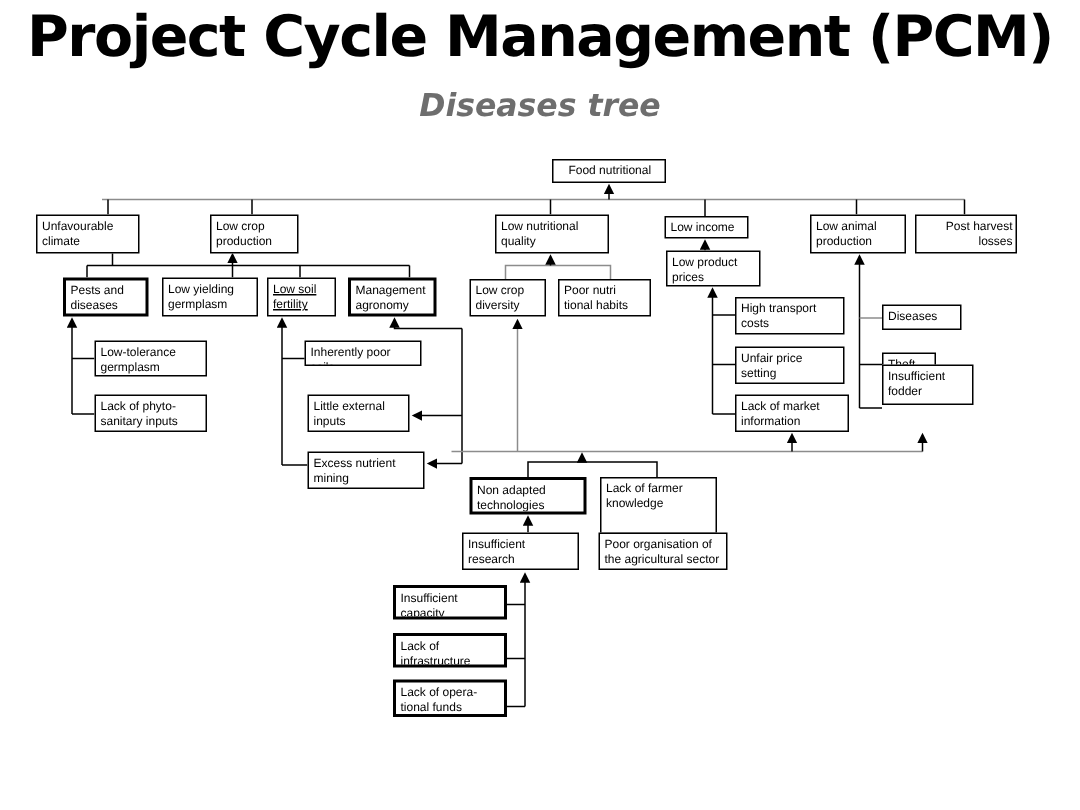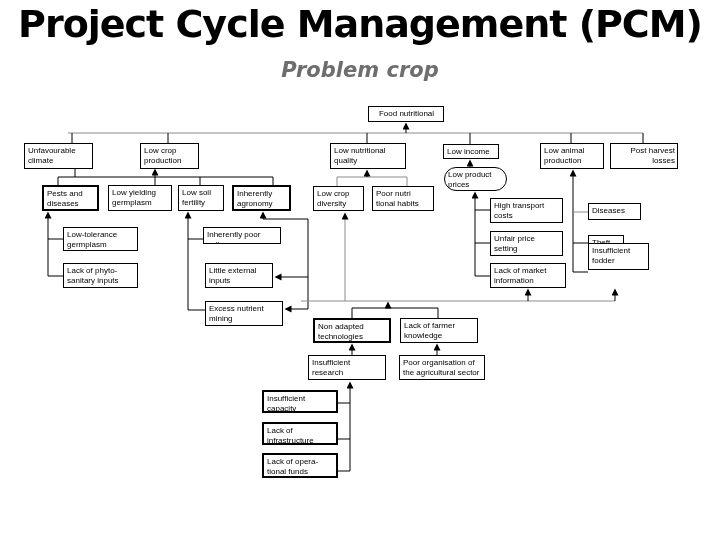--- a/index.html
+++ b/index.html
@@ -16,21 +16,21 @@
         color:#000;font-size:8px;line-height:1.25;padding:2px 2px 1px 3px;
         overflow:hidden;}
   .node.thick{border-width:2px;}
   .node.center{text-align:center;}
 </style>
 </head>
 <body>
 
 <div class="slide">
   <div class="title">Project Cycle Management (PCM)</div>
-  <div class="subtitle">Problem crop</div>
+  <div class="subtitle">Diseases tree</div>
   <svg id="edges" width="720" height="540">
     <defs>
       <marker id="arrow" markerWidth="8" markerHeight="8" refX="5.5" refY="3.5" orient="auto" markerUnits="userSpaceOnUse">
         <path d="M0,0 L7,3.5 L0,7 Z" fill="#000"></path>
       </marker>
     </defs>
     <g id="edge-group">
         <polyline points="68,133 643,133" fill="none" stroke="#8c8c8c" stroke-width="1"></polyline>
         <polyline points="72,133 72,143" fill="none" stroke="#000000" stroke-width="1"></polyline>
         <polyline points="168,133 168,143" fill="none" stroke="#000000" stroke-width="1"></polyline>
@@ -84,37 +84,37 @@
   <div id="nodes">
       <div class="node center" style="left: 368px; top: 106px; width: 76px; height: 16px;">Food nutritional</div>
       <div class="node" style="left: 24px; top: 143px; width: 69px; height: 26px;">Unfavourable climate</div>
       <div class="node" style="left: 140px; top: 143px; width: 59px; height: 26px;">Low crop production</div>
       <div class="node" style="left: 330px; top: 143px; width: 76px; height: 26px;">Low nutritional quality</div>
       <div class="node" style="left: 443px; top: 144px; width: 56px; height: 15px;">Low income</div>
       <div class="node" style="left: 540px; top: 143px; width: 64px; height: 26px;">Low animal production</div>
       <div class="node" style="left: 610px; top: 143px; width: 68px; height: 26px; text-align: right;">Post harvest losses</div>
       <div class="node thick" style="left: 42px; top: 185px; width: 57px; height: 26px;">Pests and diseases</div>
       <div class="node" style="left: 108px; top: 185px; width: 64px; height: 26px;">Low yielding germplasm</div>
-      <div class="node" style="left: 178px; top: 185px; width: 46px; height: 26px;">Low soil fertility</div>
-      <div class="node thick" style="left: 232px; top: 185px; width: 59px; height: 26px;">Inherently agronomy</div>
+      <div class="node" style="left: 178px; top: 185px; width: 46px; height: 26px; text-decoration: underline;">Low soil fertility</div>
+      <div class="node thick" style="left: 232px; top: 185px; width: 59px; height: 26px;">Management agronomy</div>
       <div class="node" style="left: 313px; top: 186px; width: 51px; height: 25px;">Low crop diversity</div>
       <div class="node" style="left: 372px; top: 186px; width: 62px; height: 25px;">Poor nutri tional habits</div>
-      <div class="node" style="left: 444px; top: 167px; width: 63px; height: 24px; border-radius: 12px;">Low product prices</div>
+      <div class="node" style="left: 444px; top: 167px; width: 63px; height: 24px;">Low product prices</div>
       <div class="node" style="left: 490px; top: 198px; width: 73px; height: 25px;">High transport costs</div>
       <div class="node" style="left: 490px; top: 231px; width: 73px; height: 25px;">Unfair price setting</div>
       <div class="node" style="left: 490px; top: 263px; width: 76px; height: 25px;">Lack of market information</div>
       <div class="node" style="left: 588px; top: 203px; width: 53px; height: 17px;">Diseases</div>
       <div class="node" style="left: 588px; top: 235px; width: 36px; height: 17px;">Theft</div>
       <div class="node" style="left: 588px; top: 243px; width: 61px; height: 27px;">Insufficient fodder</div>
       <div class="node" style="left: 63px; top: 227px; width: 75px; height: 24px;">Low-tolerance germplasm</div>
       <div class="node" style="left: 63px; top: 263px; width: 75px; height: 25px;">Lack of phyto- sanitary inputs</div>
       <div class="node" style="left: 203px; top: 227px; width: 78px; height: 17px;">Inherently poor soils</div>
       <div class="node" style="left: 205px; top: 263px; width: 68px; height: 25px;">Little external inputs</div>
       <div class="node" style="left: 205px; top: 301px; width: 78px; height: 25px;">Excess nutrient mining</div>
       <div class="node thick" style="left: 313px; top: 318px; width: 78px; height: 25px;">Non adapted technologies</div>
-      <div class="node" style="left: 400px; top: 318px; width: 78px; height: 25px;">Lack of farmer knowledge</div>
+      <div class="node" style="left: 400px; top: 318px; width: 78px; height: 38px;">Lack of farmer knowledge</div>
       <div class="node" style="left: 308px; top: 355px; width: 78px; height: 25px;">Insufficient research</div>
       <div class="node" style="left: 399px; top: 355px; width: 86px; height: 25px;">Poor organisation of the agricultural sector</div>
       <div class="node thick" style="left: 262px; top: 390px; width: 76px; height: 23px;">Insufficient capacity</div>
       <div class="node thick" style="left: 262px; top: 422px; width: 76px; height: 23px;">Lack of infrastructure</div>
       <div class="node thick" style="left: 262px; top: 453px; width: 76px; height: 25px;">Lack of opera- tional funds</div>
     </div>
 </div>
 
 </body></html>

